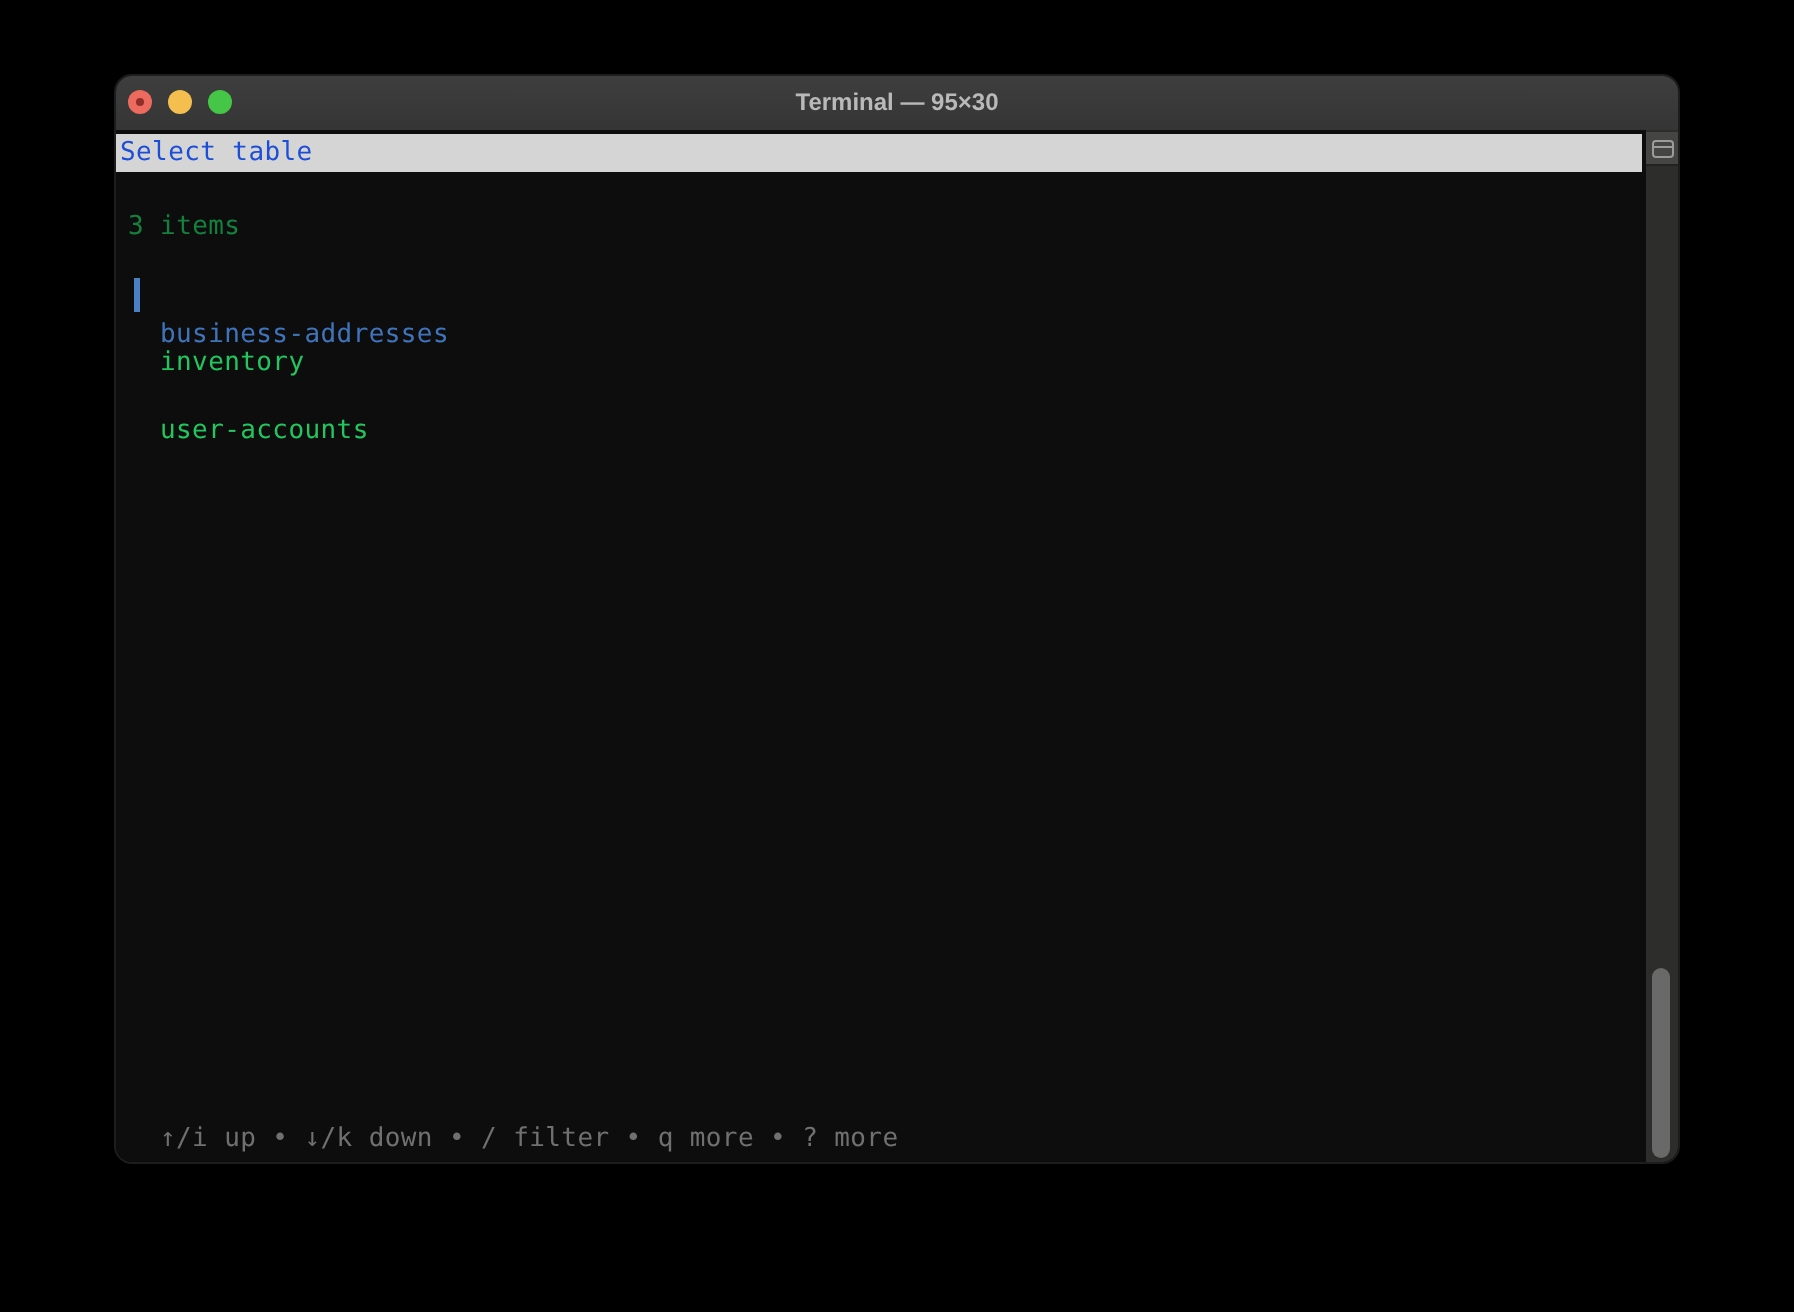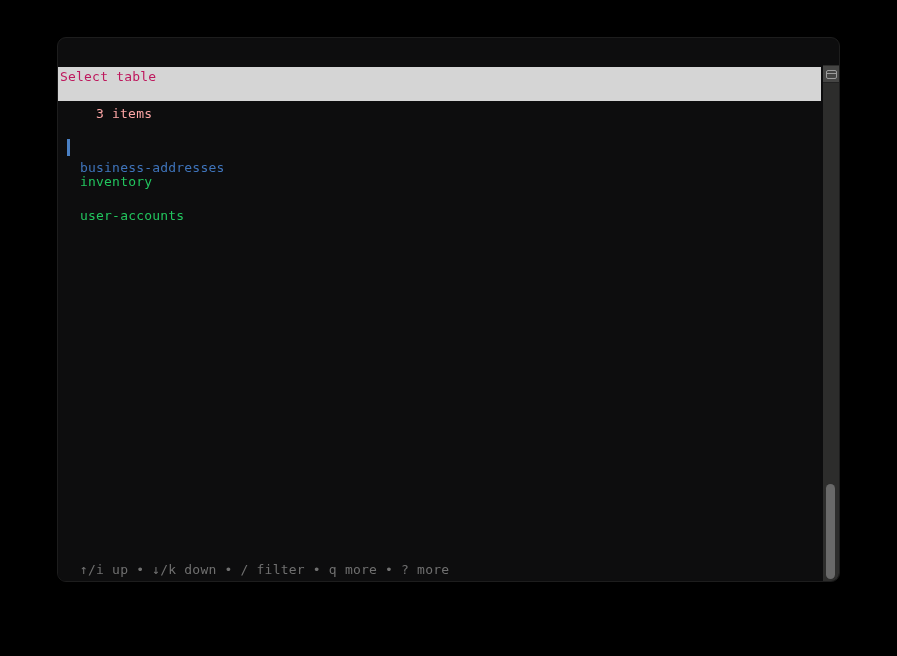--- a/index.html
+++ b/index.html
@@ -33,25 +33,25 @@
   }
   .light.yellow{background:#f5bf4f;}
   .light.green{background:#46c646;}
   
   .term{position:absolute;left:0;right:0;top:27px;bottom:0;background:#0d0d0e;}
   .row{
     position:absolute;height:17px;line-height:17px;font-size:13px;
     letter-spacing:0.2px;white-space:pre;
   }
   .hdr{
-    position:absolute;left:0;top:2px;width:764px;height:34px;line-height:19px;
-    background:#d5d5d5;color:#be185d;font-size:13px;letter-spacing:0.2px;
+    position:absolute;left:0;top:2px;width:764px;height:19px;line-height:19px;
+    background:#d5d5d5;color:#1d4ed8;font-size:13px;letter-spacing:0.2px;
     padding-left:2px;box-sizing:border-box;
   }
-  .count{left:38px;top:40px;color:#fca5a5;}
+  .count{left:6px;top:40px;color:#15803d;}
   .item{left:22px;color:#22c55e;cursor:default;}
   .item.selected{color:#3f74bb;margin-top:20px;}
   .cursor-bar{
     position:absolute;left:9px;top:74px;width:3px;height:17px;background:#4a80c4;
   }
   .help{left:22px;top:496px;color:#707070;}
   
   .scrollbar{
     position:absolute;top:0;right:0;bottom:0;width:16px;background:#2d2d2c;
     border-left:2px solid #0d0d0e;box-sizing:content-box;
@@ -69,20 +69,28 @@
   .thumb{
     position:absolute;left:3px;top:419px;width:9px;height:95px;
     border-radius:5px;background:#696969;
   }
 </style>
 </head>
 <body>
 
 <div class="window">
 
+  <div class="titlebar">
+    <div class="lights">
+      <div class="light red"></div>
+      <div class="light yellow"></div>
+      <div class="light green"></div>
+    </div>
+    <div class="title">Terminal — 95×30</div>
+  </div>
 
   <div class="term">
 
     <div class="hdr">Select table</div>
 
     <div class="row count">3 items</div>
 
     <div class="cursor-bar"></div>
     <div class="row item selected" style="top:74px">business-addresses</div>
 

